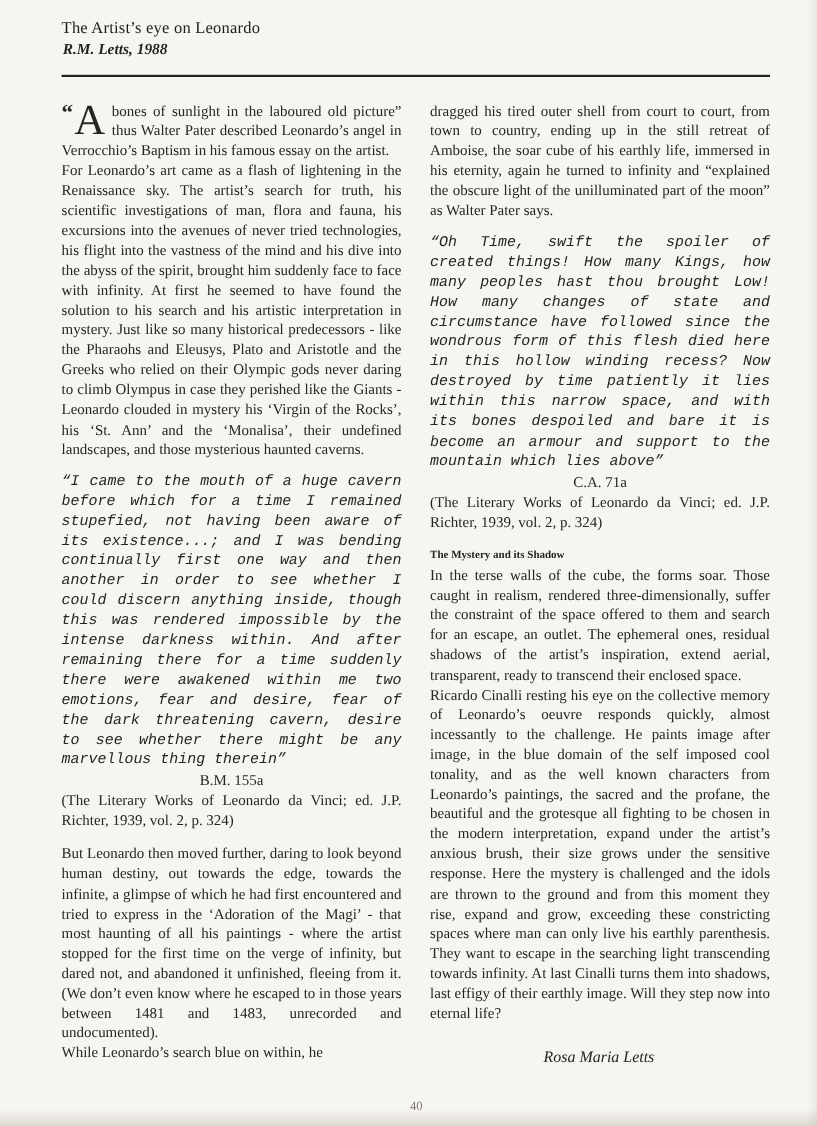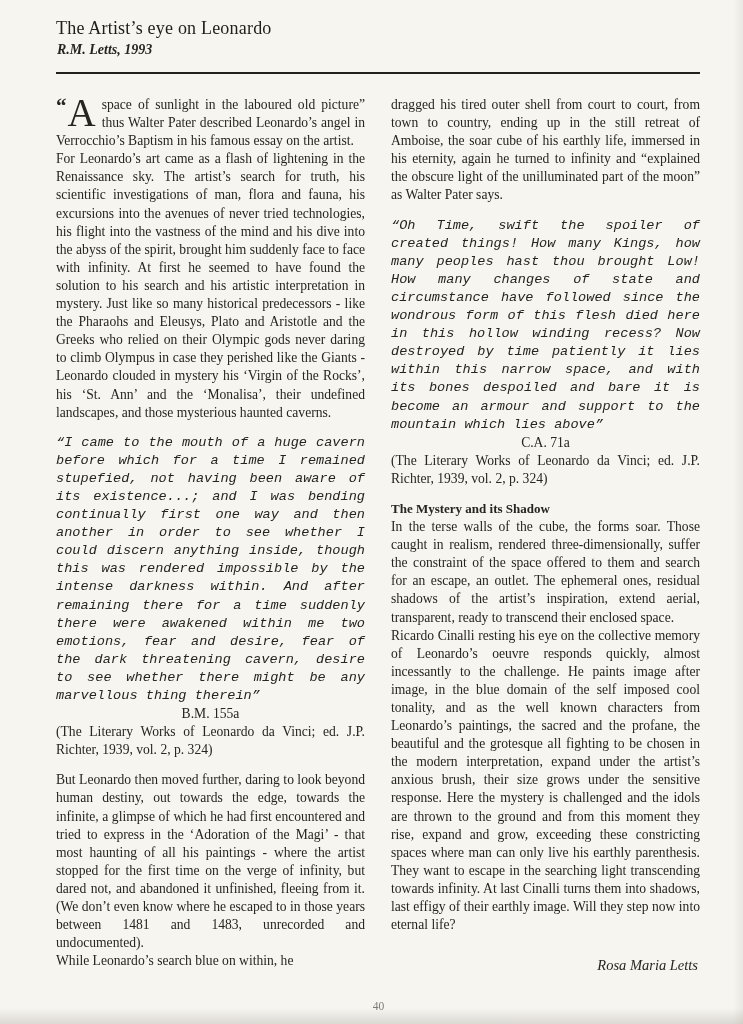--- a/index.html
+++ b/index.html
@@ -32,21 +32,21 @@
   }
 
   .page-inner {
     position: absolute;
     left: 56px;
     top: 18px;
     width: 644px;
   }
 
   .doc-title {
-    font-size: 18px;
+    font-size: 15px;
     letter-spacing: 0.2px;
     color: #1f1e19;
     margin: 0;
     font-weight: normal;
   }
   .doc-byline {
     font-size: 14px;
     font-style: italic;
     font-weight: bold;
     margin: 3px 0 0 1px;
@@ -79,25 +79,25 @@
   .blockquote {
     font-style: italic;
     font-family: Liberation Mono, monospace;
   }
   .cite-line {
     text-align: center;
   }
   .section-heading {
     font-weight: bold;
     margin: 0;
-    font-size: 13px;
+    font-size: 10px;
     text-align: left;
   }
   .signature {
-    text-align: right;
+    text-align: center;
     font-style: italic;
     font-size: 14.5px;
     margin-top: 22px;
     padding-right: 2px;
   }
 
   
   .dropcap-wrap {
     float: left;
     margin: 1px 6px 0 0;
@@ -125,29 +125,29 @@
     color: #7e7b73;
   }
 </style>
 </head>
 <body>
 
 <div class="page-inner">
 
   <header>
     <h1 class="doc-title">The Artist’s eye on Leonardo</h1>
-    <div class="doc-byline">R.M. Letts, 1993</div>
+    <div class="doc-byline">R.M. Letts, 1988</div>
     <hr class="header-rule">
   </header>
 
   <div class="columns">
 
     <div class="column">
       <p>
-        <span class="dropcap-wrap"><span class="open-quote">“</span><span class="dropcap">A</span></span><span>space of sunlight in the laboured old picture” thus Walter Pater described Leonardo’s angel in Verrocchio’s Baptism in his famous essay on the artist.</span>
+        <span class="dropcap-wrap"><span class="open-quote">“</span><span class="dropcap">A</span></span><span>bones of sunlight in the laboured old picture” thus Walter Pater described Leonardo’s angel in Verrocchio’s Baptism in his famous essay on the artist.</span>
       </p>
       <p>For Leonardo’s art came as a flash of lightening in the Renaissance sky. The artist’s search for truth, his scientific investigations of man, flora and fauna, his excursions into the avenues of never tried technologies, his flight into the vastness of the mind and his dive into the abyss of the spirit, brought him suddenly face to face with infinity. At first he seemed to have found the solution to his search and his artistic interpretation in mystery. Just like so many historical predecessors - like the Pharaohs and Eleusys, Plato and Aristotle and the Greeks who relied on their Olympic gods never daring to climb Olympus in case they perished like the Giants - Leonardo clouded in mystery his ‘Virgin of the Rocks’, his ‘St. Ann’ and the ‘Monalisa’, their undefined landscapes, and those mysterious haunted caverns.</p>
       <div class="para-gap"></div>
       <p class="blockquote">“I came to the mouth of a huge cavern before which for a time I remained stupefied, not having been aware of its existence...; and I was bending continually first one way and then another in order to see whether I could discern anything inside, though this was rendered impossible by the intense darkness within. And after remaining there for a time suddenly there were awakened within me two emotions, fear and desire, fear of the dark threatening cavern, desire to see whether there might be any marvellous thing therein”</p>
       <p class="cite-line">B.M. 155a</p>
       <p>(The Literary Works of Leonardo da Vinci; ed. J.P. Richter, 1939, vol. 2, p. 324)</p>
       <div class="para-gap"></div>
       <p>But Leonardo then moved further, daring to look beyond human destiny, out towards the edge, towards the infinite, a glimpse of which he had first encountered and tried to express in the ‘Adoration of the Magi’ - that most haunting of all his paintings - where the artist stopped for the first time on the verge of infinity, but dared not, and abandoned it unfinished, fleeing from it. (We don’t even know where he escaped to in those years between 1481 and 1483, unrecorded and undocumented).</p>
       <p>While Leonardo’s search blue on within, he</p>
     </div>

